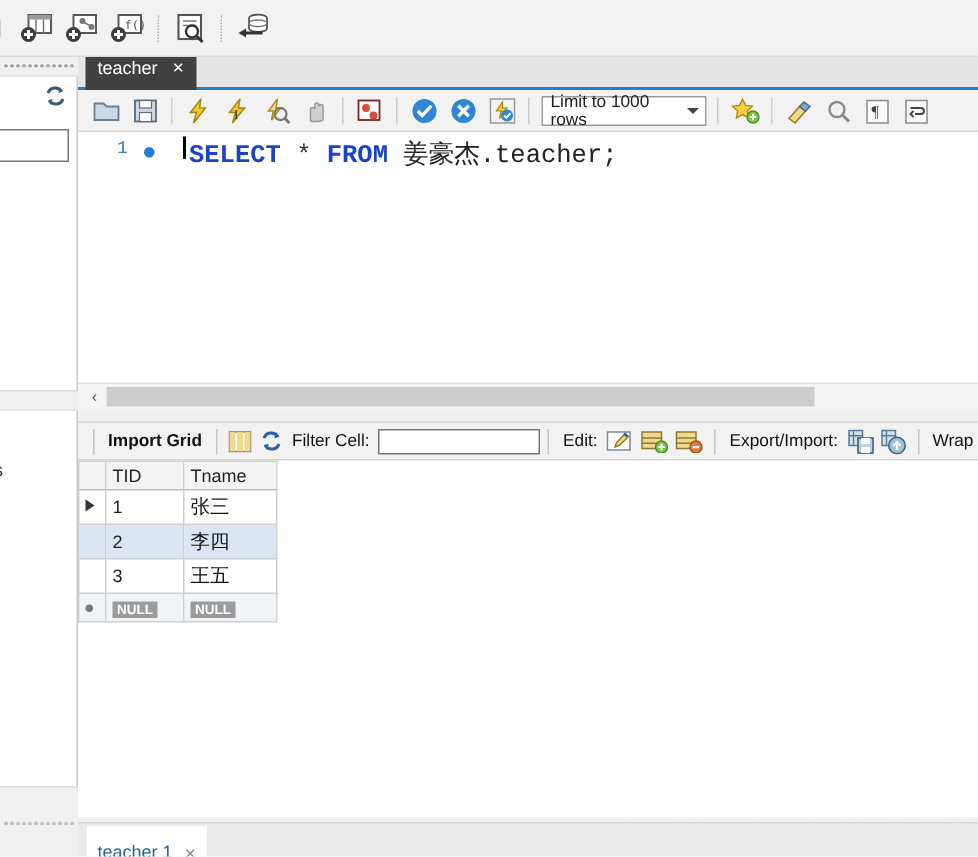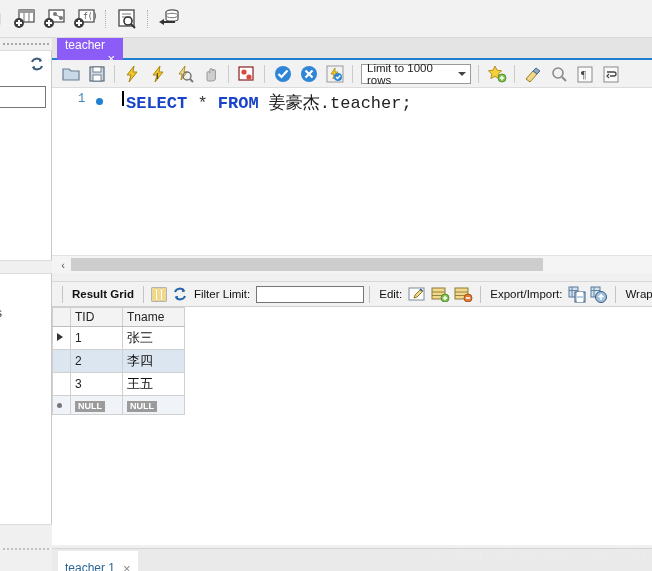--- a/index.html
+++ b/index.html
@@ -117,26 +117,25 @@
     left: 52px; top: 38px;
     width: 600px; height: 22px;
     background: #e4e4e4;
     border-bottom: 2px solid #1f7fd0;
     box-sizing: border-box;
   }
   .tab {
     position: absolute;
     left: 5px; top: 0px;
     height: 22px;
-    background: #8b5cf6;
+    background: #404040;
     display: flex;
-    align-items: flex-end;
+    align-items: flex-start;
     padding: 0 8px;
     box-sizing: border-box;
-    flex-direction: column;
   }
   .tab-label {
     color: #ffffff;
     font-size: 12px;
     margin-right: 10px;
   }
   .tab-close {
     color: #ffffff;
     font-size: 13px;
     line-height: 1;
@@ -630,39 +629,39 @@
     <div class="code-line"><span class="kw">SELECT</span><span class="op"> * </span><span class="kw">FROM</span><span class="ident"> 姜豪杰</span><span class="ident">.teacher;</span></div>
   </div>
 
   <div class="hscroll">
     <div class="hscroll-left">‹</div>
     <div class="hscroll-thumb"></div>
   </div>
 
   <div class="result-toolbar">
     <div class="rt-sep"></div>
-    <span class="rt-label bold">Result Grid</span>
+    <span class="rt-label bold">Import Grid</span>
     <div class="rt-sep"></div>
     <div class="rt-icon">
       <svg width="17" height="15" viewBox="0 0 17 15">
         <rect x="1" y="1" width="14" height="13" fill="#fff" stroke="#777" stroke-width="1"></rect>
         <rect x="1" y="1" width="4" height="13" fill="#f2d88a"></rect>
         <rect x="6" y="1" width="4" height="13" fill="#f2d88a"></rect>
         <rect x="11" y="1" width="4" height="13" fill="#f2d88a"></rect>
       </svg>
     </div>
     <div class="rt-icon">
       <svg width="16" height="16" viewBox="0 0 16 16">
         <path d="M3 6 a5 5 0 0 1 9 -1" fill="none" stroke="#2463a8" stroke-width="2"></path>
         <path d="M13 10 a5 5 0 0 1 -9 1" fill="none" stroke="#2463a8" stroke-width="2"></path>
         <path d="M11 2 l2.3 3.2 l-3.4 1 z" fill="#2463a8"></path>
         <path d="M5 14 l-2.3 -3.2 l3.4 -1 z" fill="#2463a8"></path>
       </svg>
     </div>
-    <span class="rt-label">Filter Limit:</span>
+    <span class="rt-label">Filter Cell:</span>
     <input class="filter-input" type="text" value="" placeholder="" style="">
     <div class="rt-sep"></div>
     <span class="rt-label">Edit:</span>
     <div class="rt-icon">
       <svg width="19" height="16" viewBox="0 0 19 16">
         <rect x="1" y="2" width="15" height="12" fill="#fff" stroke="#7a8a9a" stroke-width="1"></rect>
         <path d="M6 12 l1 -3 l6 -6 l2 2 l-6 6 z" fill="#f2d88a" stroke="#8a6a10" stroke-width="0.9"></path>
         <path d="M12 3 l2 2" stroke="#2463a8" stroke-width="1.6"></path>
       </svg>
     </div>

